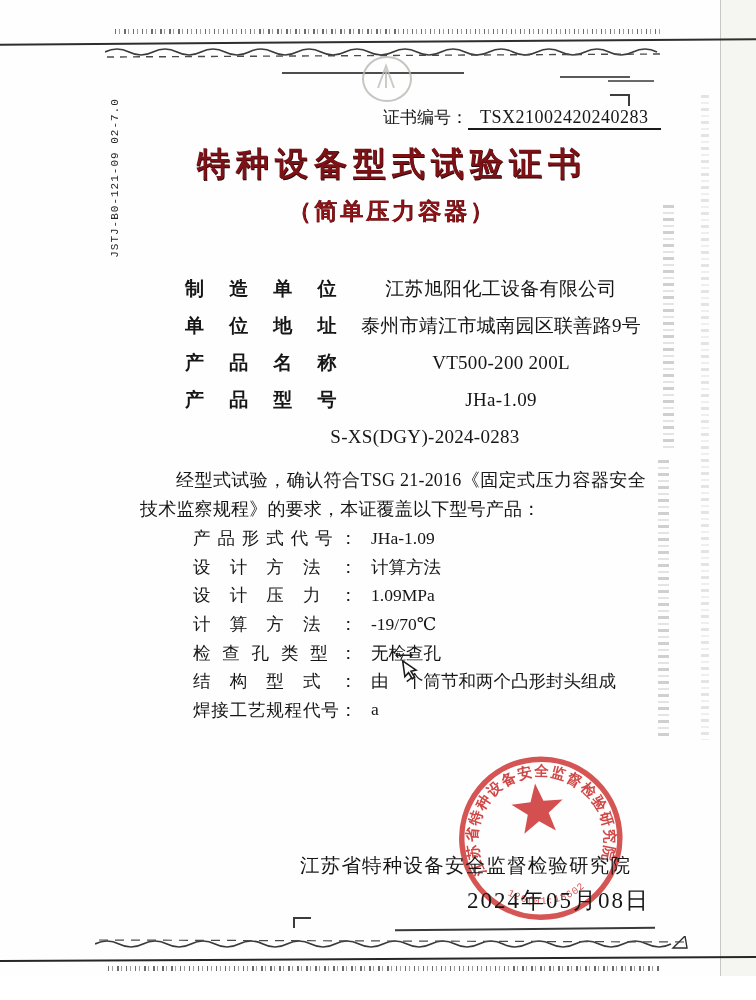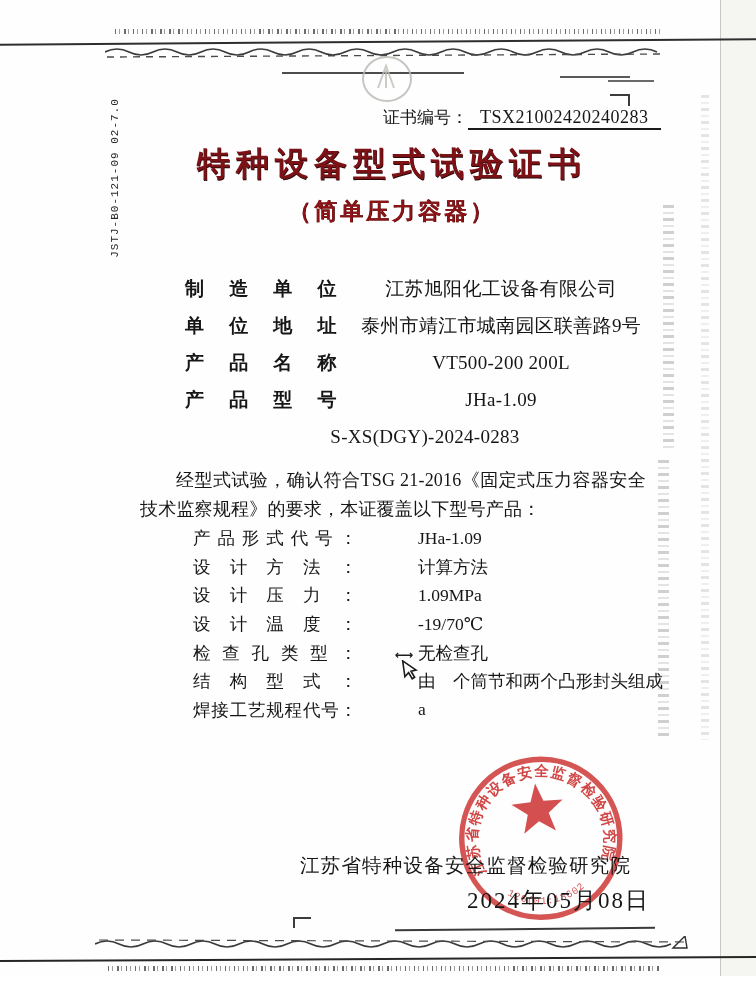--- a/index.html
+++ b/index.html
@@ -33,21 +33,21 @@
   
   .fields{position:absolute;left:138px;top:270px;width:480px;margin-left:47px;}
   .field-row{display:flex;align-items:center;height:37px;font-size:19px;}
   .field-label{width:152px;font-weight:bold;text-align:justify;text-align-last:justify;letter-spacing:.5px;}
   .field-value{flex:1;text-align:center;letter-spacing:.3px;}
   
   .statement{position:absolute;left:140px;top:466px;width:506px;
     font-size:18px;line-height:29px;text-indent:2em;text-align:justify;letter-spacing:.2px;}
   
   .params{position:absolute;left:193px;top:524px;width:470px;}
-  .param-row{display:flex;align-items:center;height:28.6px;font-size:17.5px;gap:47px;}
+  .param-row{display:flex;align-items:center;height:28.6px;font-size:17.5px;}
   .param-label{width:164px;text-align:justify;text-align-last:justify;}
   .param-value{margin-left:14px;white-space:pre;}
   
   .cursor-artifact{position:absolute;left:395px;top:648px;width:34px;height:40px;}
   .cursor-arrows{position:absolute;left:0;top:0;font-family:"DejaVu Sans",sans-serif;
     font-size:12px;font-weight:bold;letter-spacing:-2px;color:#1d1d1d;}
   .cursor-pointer{position:absolute;left:7px;top:11px;transform:rotate(-8deg);}
   
   .stamp{position:absolute;left:440px;top:735px;width:206px;height:210px;
     transform:rotate(-6deg);opacity:.9;mix-blend-mode:multiply;}
@@ -126,21 +126,21 @@
     </div>
     <div class="param-row">
       <span class="param-label">设计方法：</span>
       <span class="param-value">计算方法</span>
     </div>
     <div class="param-row">
       <span class="param-label">设计压力：</span>
       <span class="param-value">1.09MPa</span>
     </div>
     <div class="param-row">
-      <span class="param-label">设计温度：</span>
+      <span class="param-label">计算方法：</span>
       <span class="param-value">-19/70℃</span>
     </div>
     <div class="param-row">
       <span class="param-label">检查孔类型：</span>
       <span class="param-value">无检查孔</span>
     </div>
     <div class="param-row">
       <span class="param-label">结构型式：</span>
       <span class="param-value">由　个筒节和两个凸形封头组成</span>
     </div>

